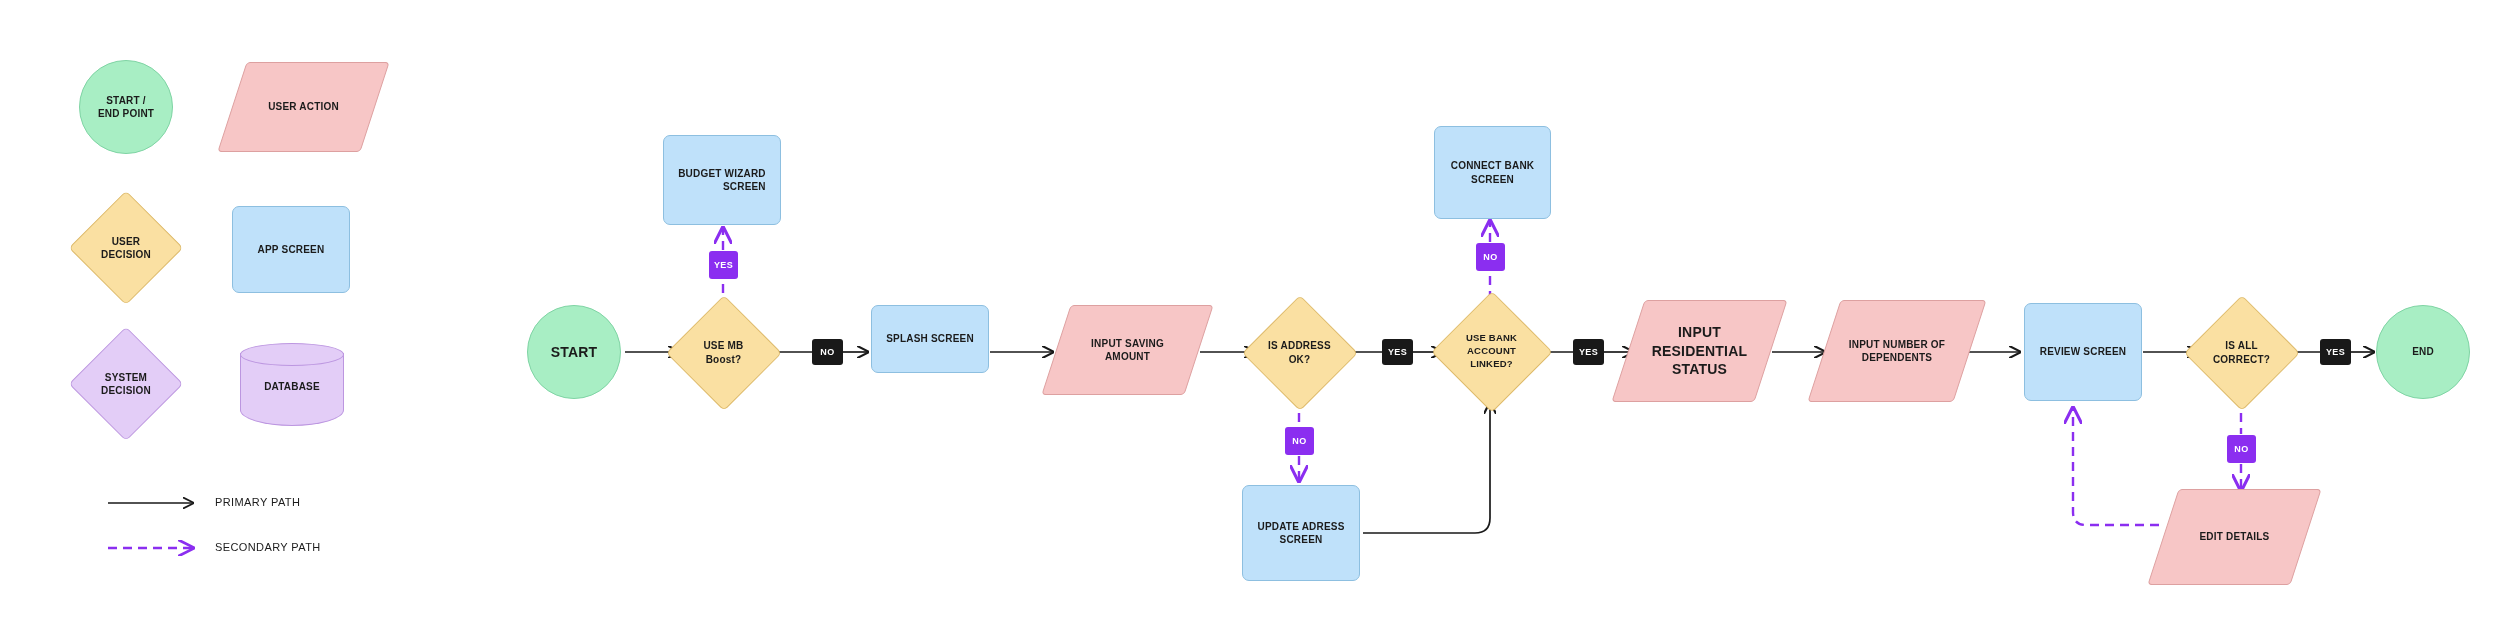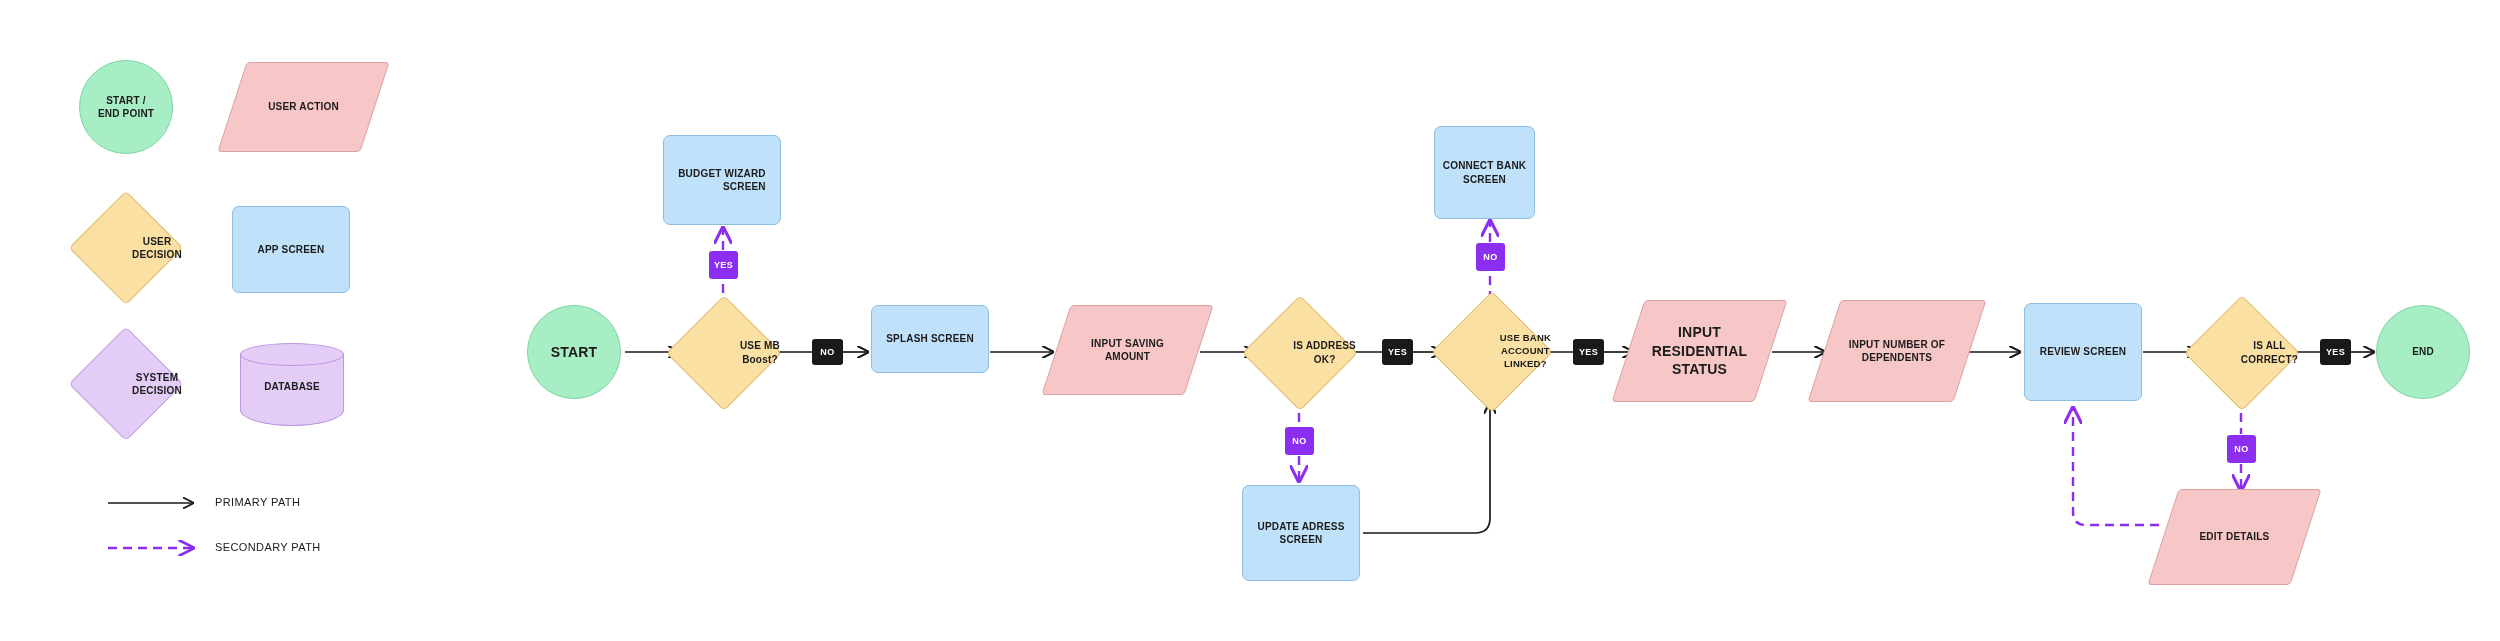--- a/index.html
+++ b/index.html
@@ -36,21 +36,21 @@
     background:#a8eec4;
     border:1.4px solid #7fd4a4;
   }
   
   .shape-screen{
     background:#bfe1fa;
     border:1.4px solid #8dbfe0;
     border-radius:7px;
   }
   
-  .shape-diamond{background:transparent;border:none;justify-content:flex-end;}
+  .shape-diamond{background:transparent;border:none;}
   .shape-diamond .dia-bg{
     position:absolute;
     left:50%;top:50%;
     width:70.7%;height:70.7%;
     transform:translate(-50%,-50%) rotate(45deg);
     border-radius:5px;
     z-index:-1;
   }
   .dia-user .dia-bg{background:#fae0a2;border:1.4px solid #ddb968;}
   .dia-sys  .dia-bg{background:#e3cdf7;border:1.4px solid #bc96e0;}
@@ -262,21 +262,21 @@
 SCREEN</span>
   </div>
 
   <div class="node shape-diamond dia-user" style="left:1432px;top:292px;width:119px;height:119px;font-size:9.5px;">
     <span class="dia-bg"></span>
     <span class="lbl">USE BANK
 ACCOUNT
 LINKED?</span>
   </div>
 
-  <div class="node shape-screen" style="left:1434px;top:126px;width:101px;height:93px;font-size:10px;">
+  <div class="node shape-screen" style="left:1434px;top:126px;width:117px;height:93px;font-size:10px;">
     <span class="lbl">CONNECT BANK
 SCREEN</span>
   </div>
 
   <div class="node shape-para" style="left:1628px;top:300px;width:143px;height:102px;font-size:14px;">
     <span class="para-bg"></span>
     <span class="lbl">INPUT
 RESIDENTIAL
 STATUS</span>
   </div>

